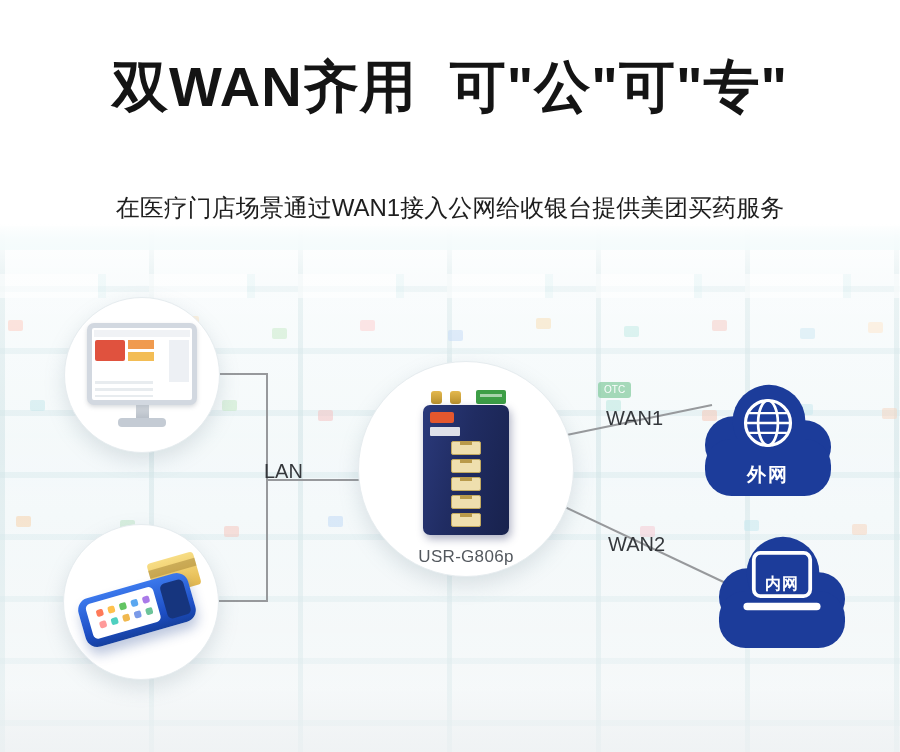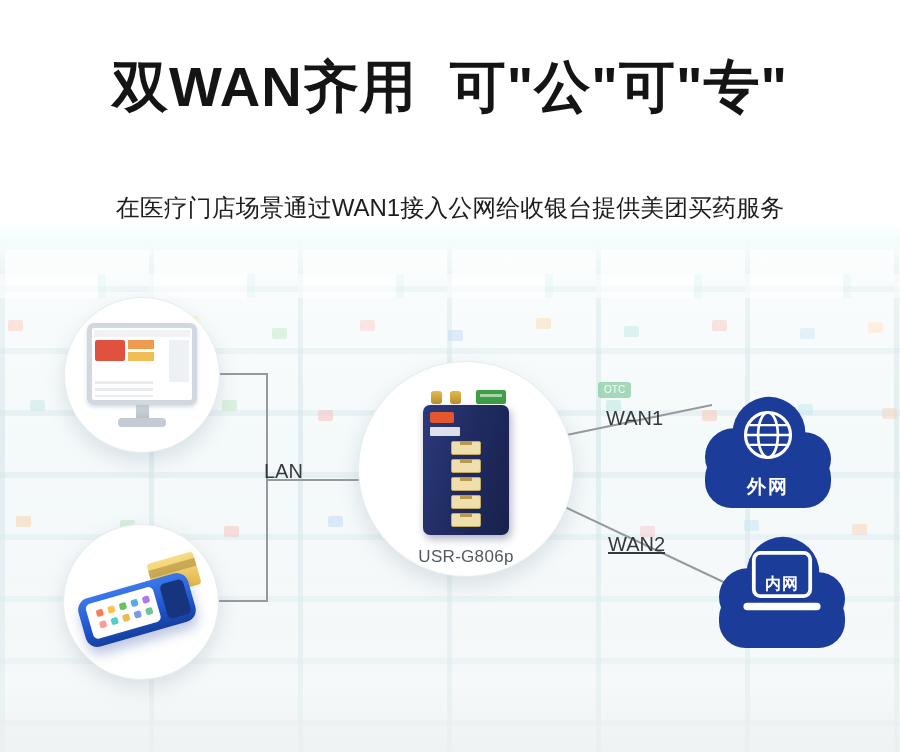--- a/index.html
+++ b/index.html
@@ -37,21 +37,21 @@
     font-size:56px; font-weight:800; color:#141414; white-space:pre; letter-spacing:1px; }
   .sub { position:absolute; left:0; width:100%; margin:0; text-align:center;
     font-size:24px; font-weight:500; color:#1e1e1e; }
   .sub1 { top:164px;margin-top:28px; } .sub2 { top:199px; }
 
   
   .wires { position:absolute; left:0; top:0; pointer-events:none; }
   .conn-label { position:absolute; font-size:20px; font-weight:500; color:#35383c;margin-top:7px; }
   .lan  { left:264px; top:453px; }
   .wan1 { left:606px; top:400px; }
-  .wan2 { left:608px; top:526px;text-decoration:underline; }
+  .wan2 { left:608px; top:526px; }
 
   
   .node-circle { position:absolute; background:#fff; border-radius:50%;
     border:1px solid #e6ecef; box-shadow:0 8px 20px rgba(120,140,155,.22); }
   .node-monitor { left:64px;  top:297px; width:154px; height:154px; }
   .node-pos     { left:63px;  top:524px; width:154px; height:154px; }
   .node-router  { left:358px; top:361px; width:214px; height:214px; }
 
   
   .monitor { position:absolute; inset:0; display:flex; flex-direction:column; align-items:center; justify-content:center; }
@@ -96,21 +96,21 @@
   .r-plate { position:absolute; top:22px; left:7px; width:30px; height:9px; background:rgba(255,255,255,.85); border-radius:1px; }
   .r-ports { position:absolute; top:36px; left:50%; transform:translateX(-50%);
     display:flex; flex-direction:column; gap:4px; }
   .r-port { width:30px; height:14px; background:#efdfae; border:1px solid #c2a95f; border-radius:2px;
     position:relative; box-sizing:border-box; }
   .r-port::after { content:""; position:absolute; left:8px; top:-1px; width:12px; height:4px; background:#b99a4a; }
   .r-name { margin-top:12px; font-size:17px; color:#53585e; letter-spacing:.3px;text-align:center; }
 
   
   .cloud { position:absolute; width:148px; height:128px; }
-  .cloud-ext { left:694px; top:388px; }
+  .cloud-ext { left:694px; top:376px; }
   .cloud-int { left:708px; top:528px; }
   .cloud-shape { position:absolute; inset:0; width:100%; height:100%; }
   .globe  { position:absolute; left:50%; top:20px; transform:translateX(-50%); }
   .laptop { position:absolute; left:50%; top:22px; transform:translateX(-50%); }
   .cloud-label { position:absolute; left:0; right:0; top:86px; text-align:center; color:#fff;
     font-size:19px; font-weight:700; letter-spacing:2px; }
   .laptop-label { top:38px; font-size:16px; letter-spacing:1px;margin-top:8px; }
 </style>
 </head>
 <body>

